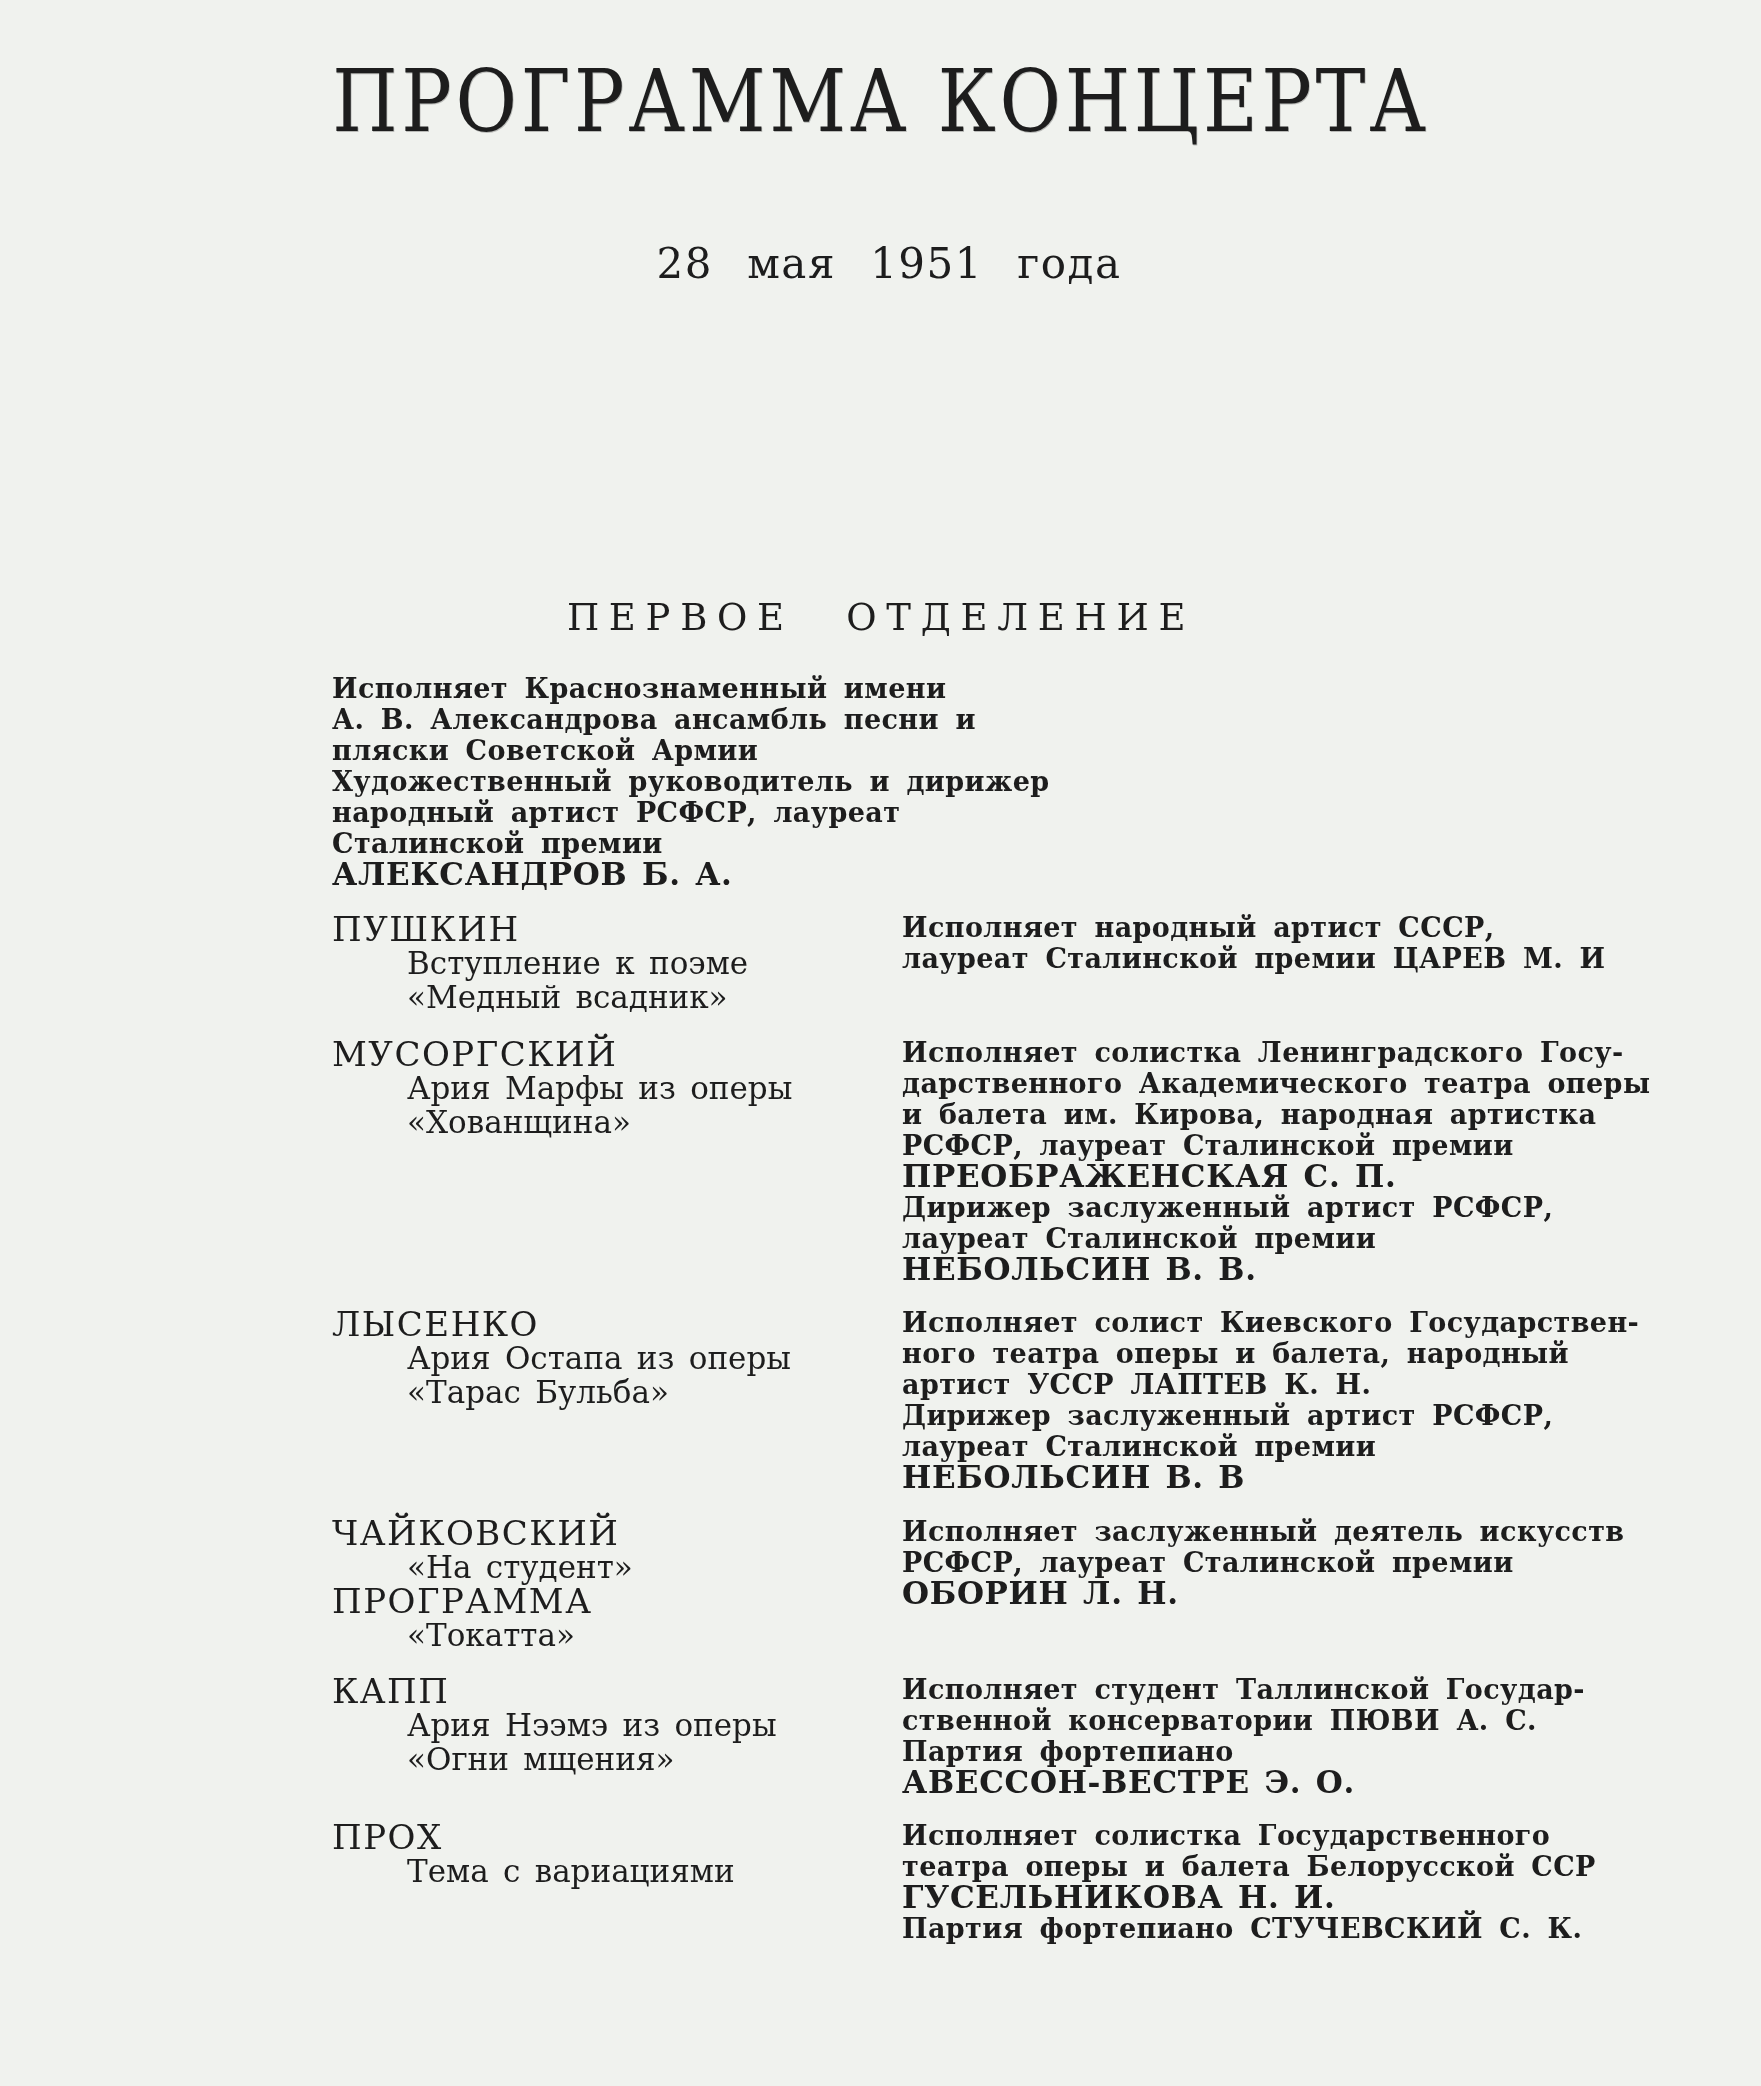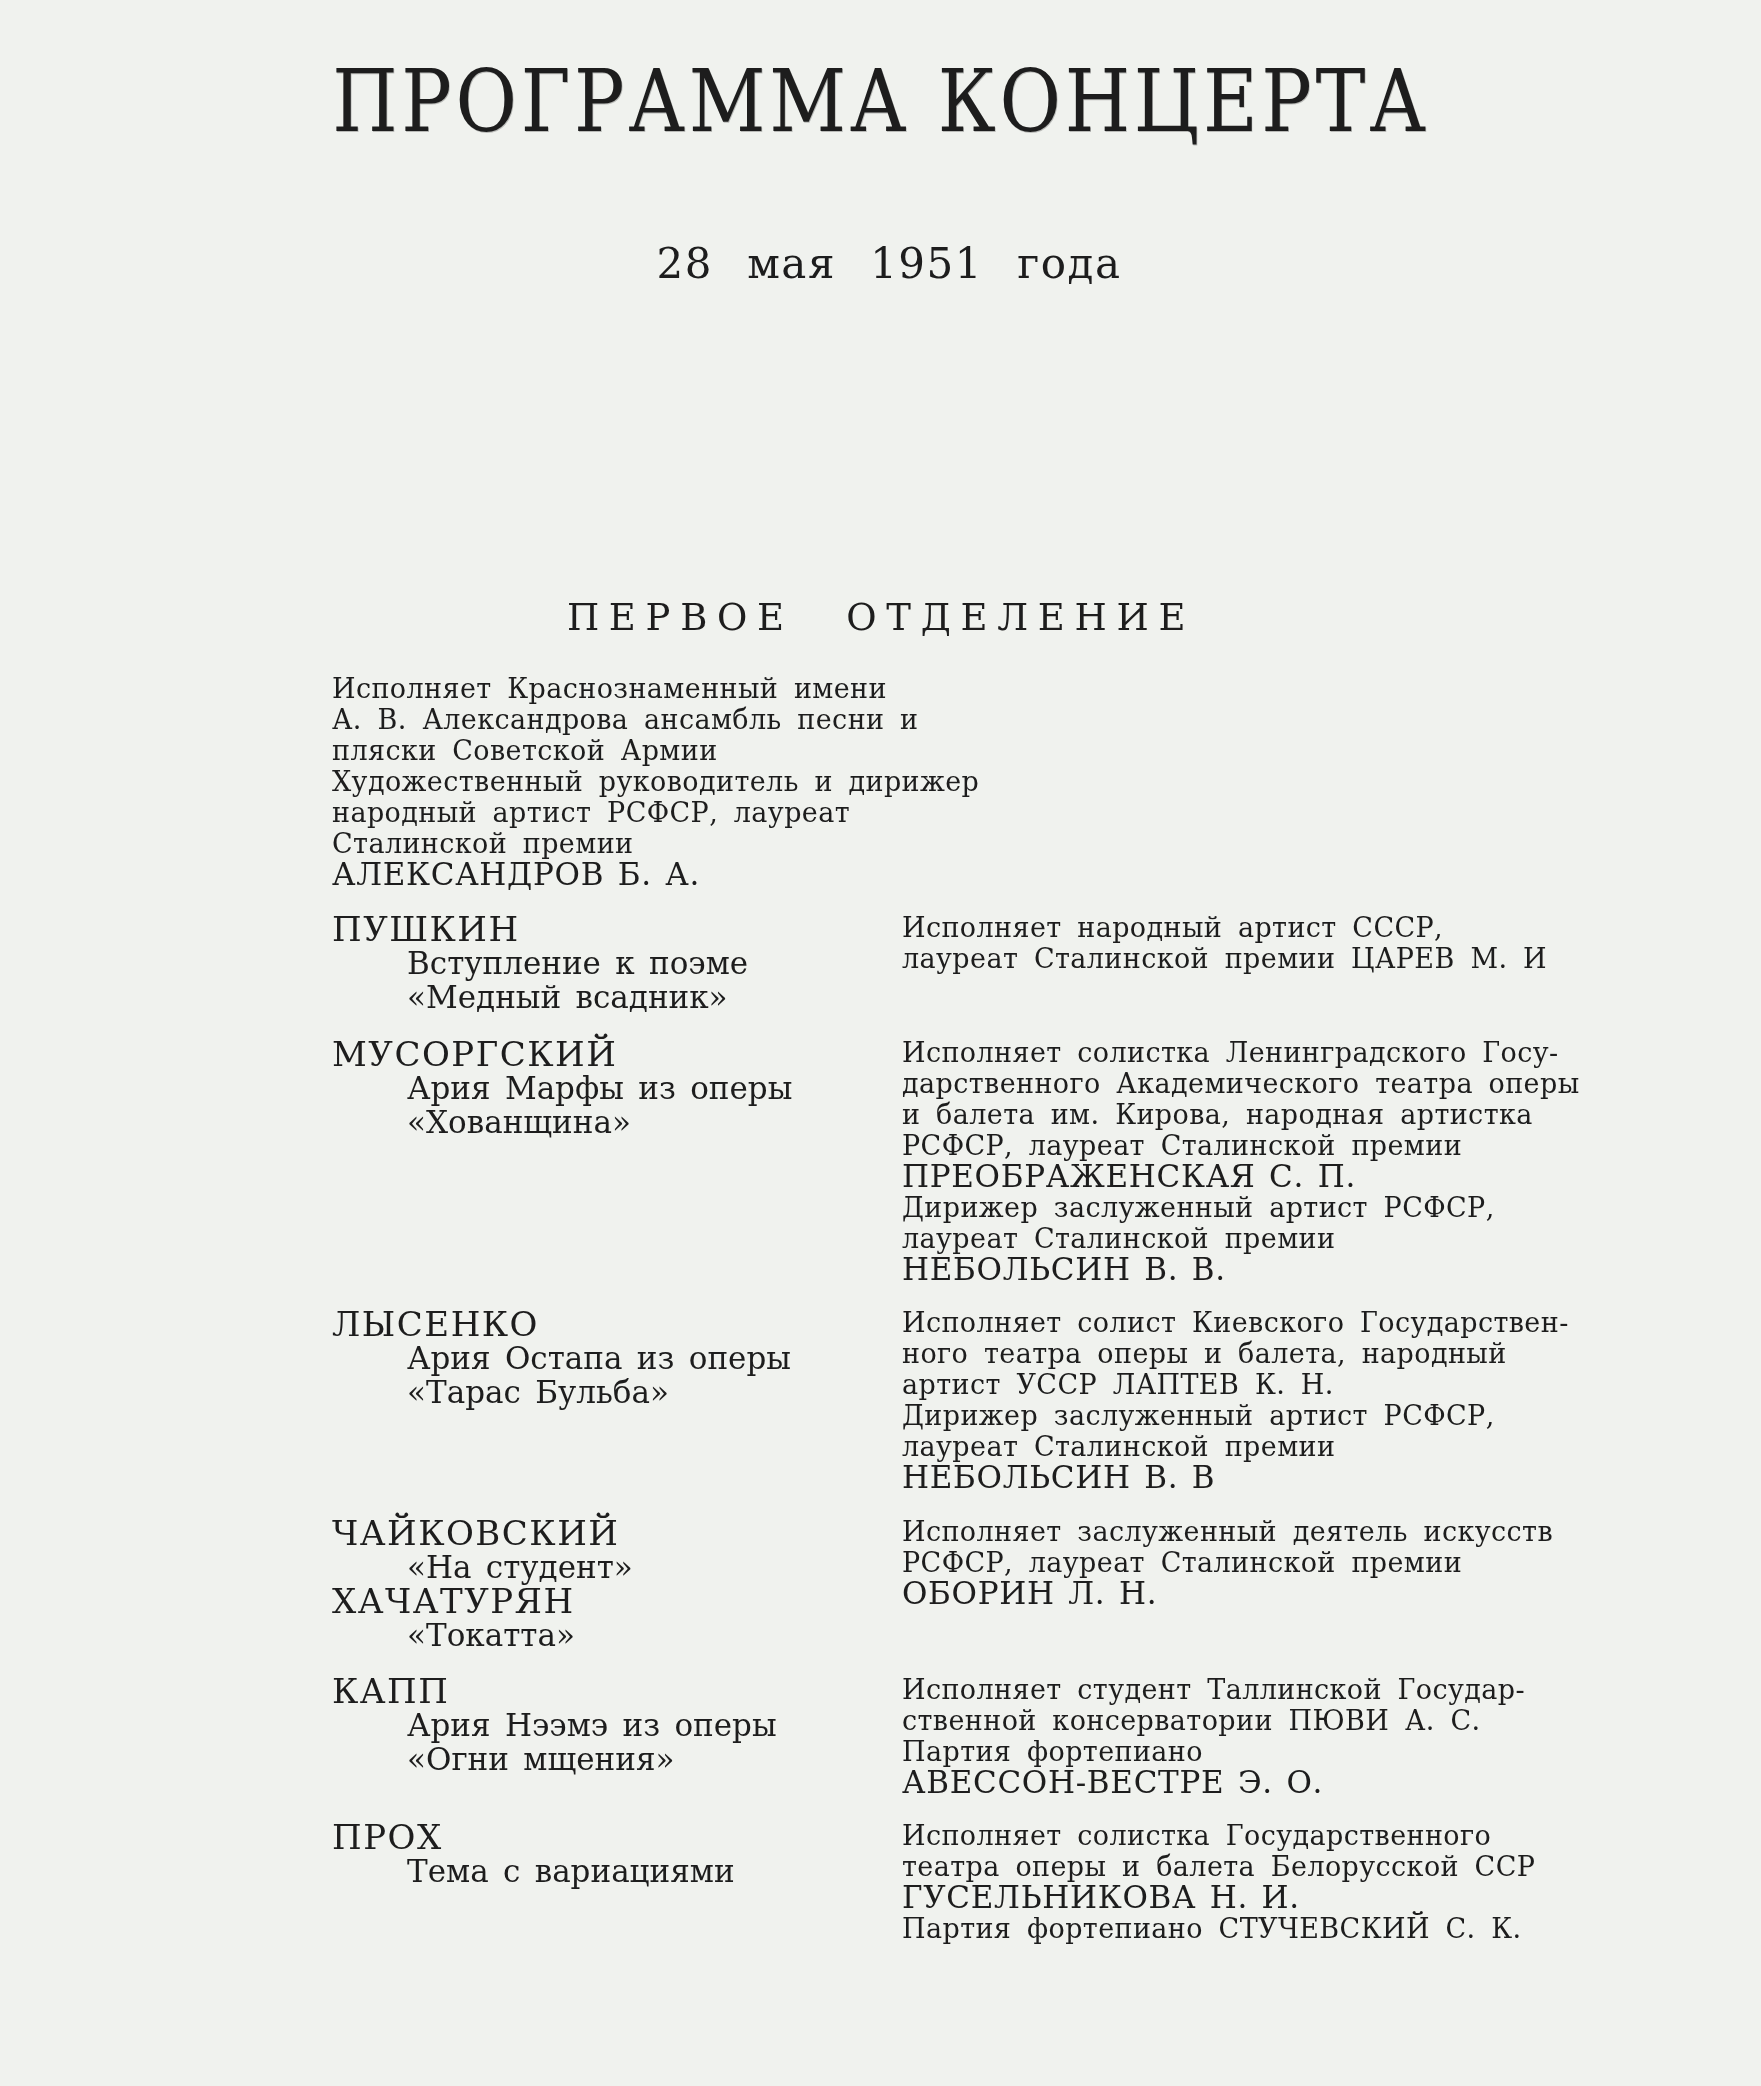--- a/index.html
+++ b/index.html
@@ -52,21 +52,21 @@
   }
   .program-row{
     display:flex;
     align-items:flex-start;
     margin-bottom:22.4px;
   }
   .col-left{
     width:570px;flex:0 0 570px;
   }
   .col-right{
-    width:682px;flex:0 0 682px;
+    width:682px;flex:0 0 682px;font-weight:bold;
   }
   .composer-line{
     font-size:34px;line-height:34px;
     letter-spacing:1.5px;
     white-space:nowrap;
   }
   .work-line{
     font-size:31px;line-height:34px;
     padding-left:75px;
     word-spacing:4.5px;
@@ -145,21 +145,21 @@
         <div class="performer-line">артист УССР ЛАПТЕВ К. Н.</div>
         <div class="performer-line">Дирижер заслуженный артист РСФСР,</div>
         <div class="performer-line">лауреат Сталинской премии</div>
         <div class="performer-line emph">НЕБОЛЬСИН В. В</div>
       </div>
     </div>
     <div class="program-row">
       <div class="col-left">
         <div class="composer-line">ЧАЙКОВСКИЙ</div>
         <div class="work-line">«На студент»</div>
-        <div class="composer-line">ХАЧАТУРЯН</div>
+        <div class="composer-line">ПРОГРАММА</div>
         <div class="work-line">«Токатта»</div>
       </div>
       <div class="col-right">
         <div class="performer-line">Исполняет заслуженный деятель искусств</div>
         <div class="performer-line">РСФСР, лауреат Сталинской премии</div>
         <div class="performer-line emph">ОБОРИН Л. Н.</div>
       </div>
     </div>
     <div class="program-row">
       <div class="col-left">

